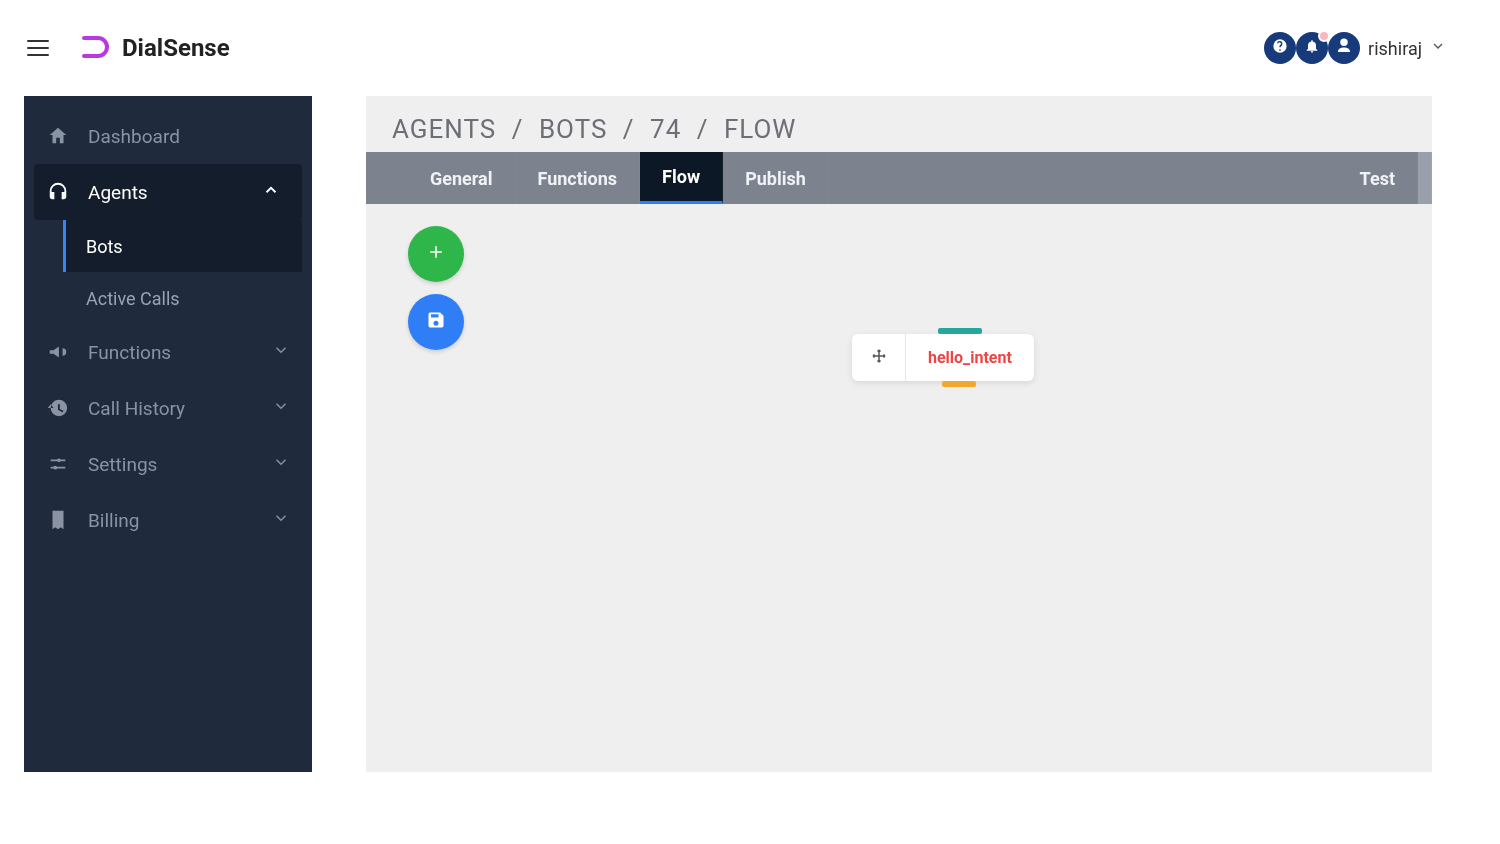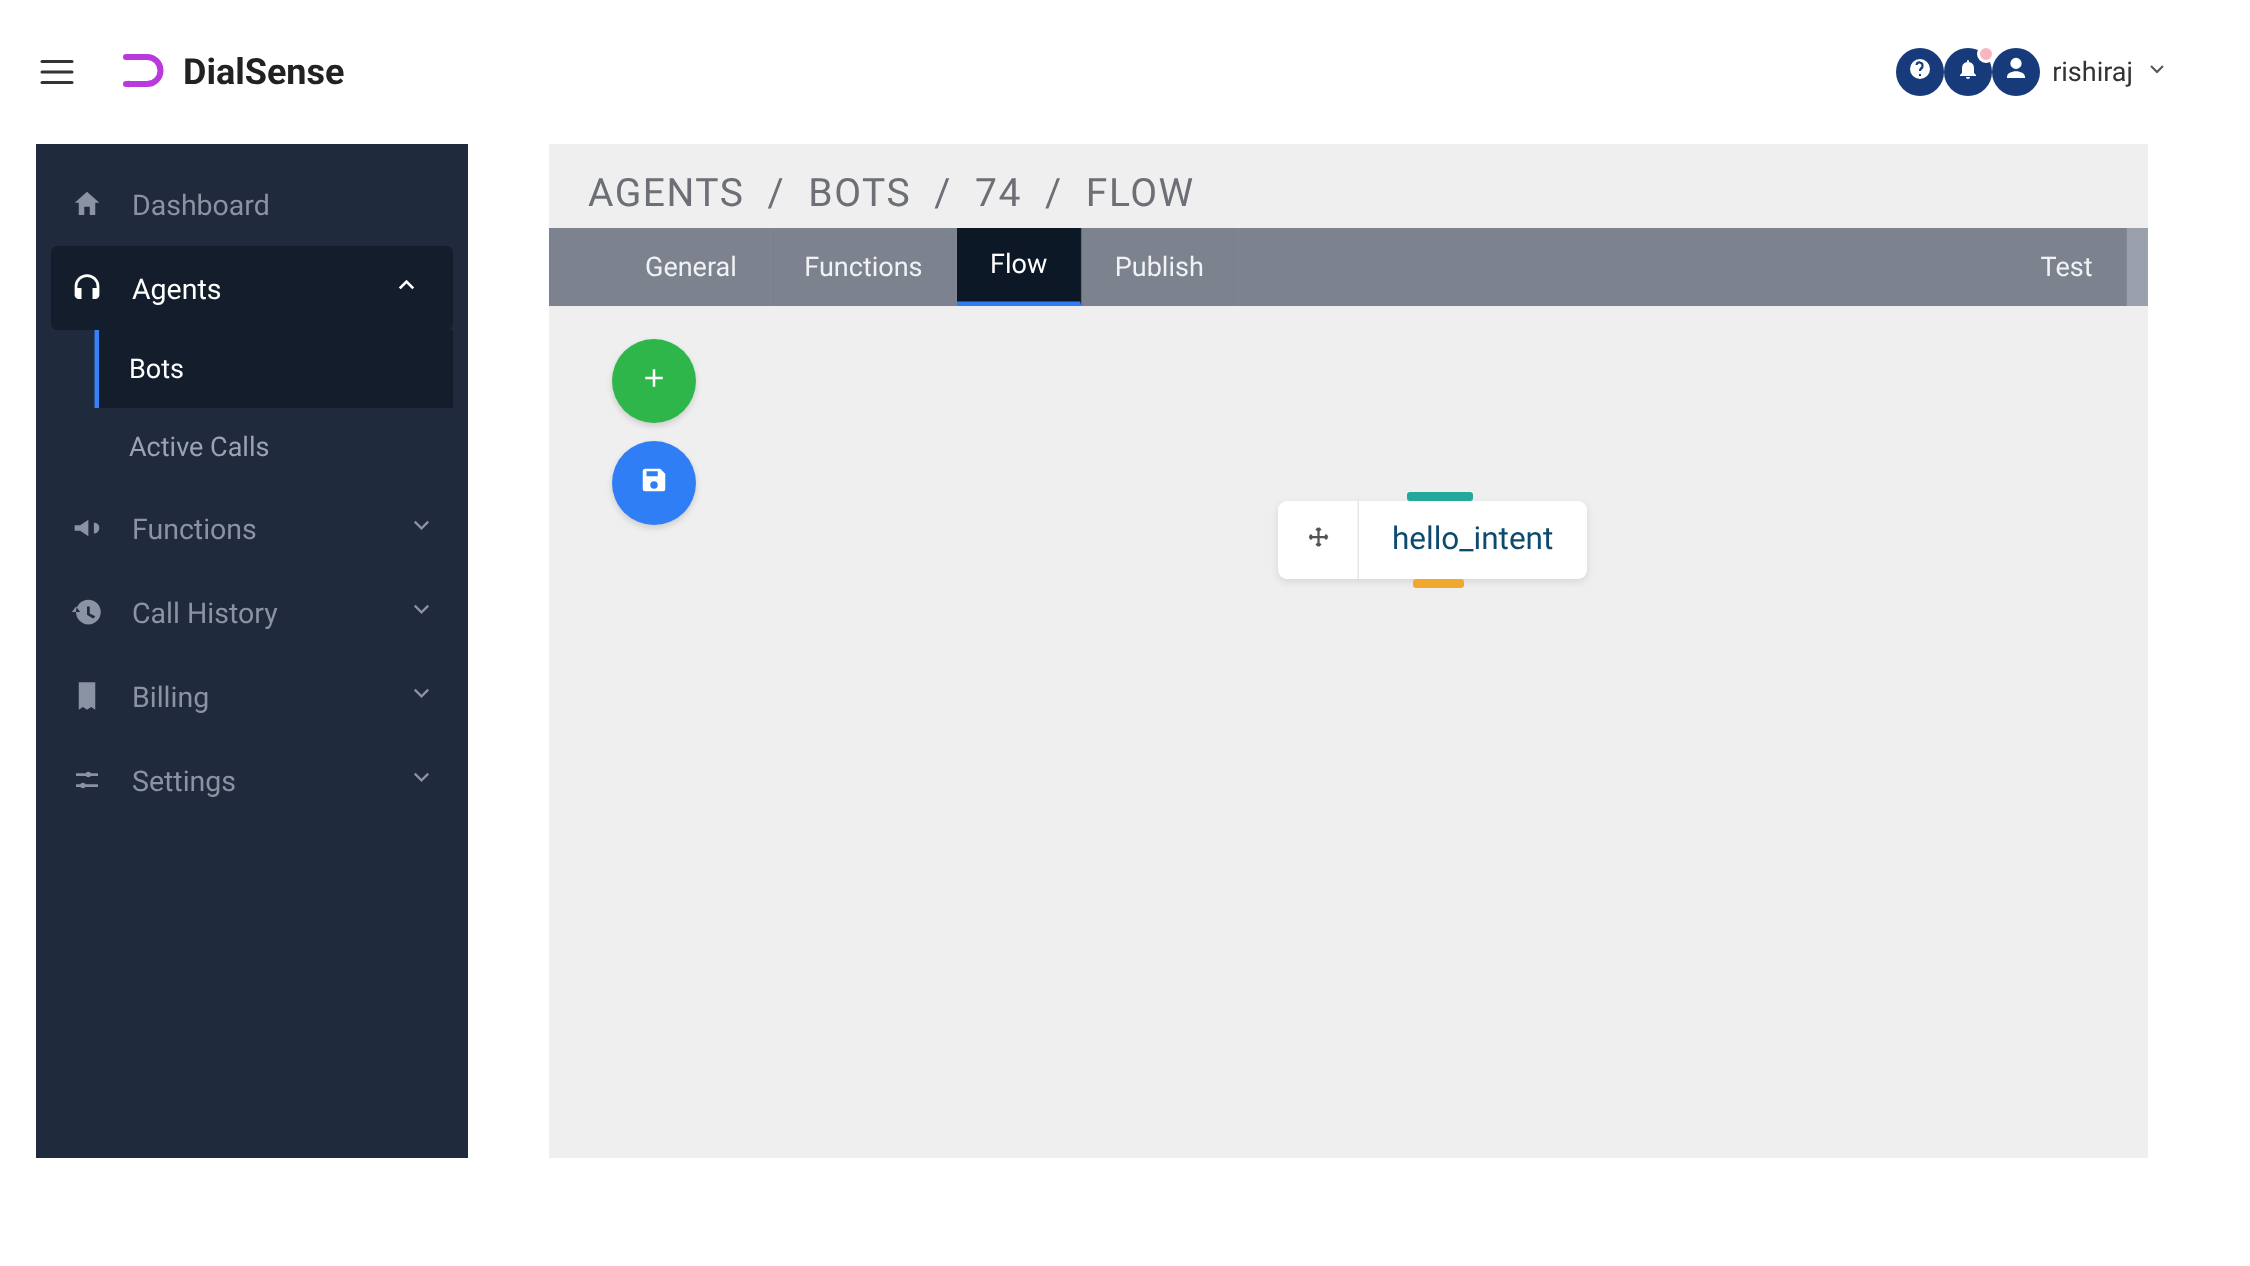--- a/index.html
+++ b/index.html
@@ -99,20 +99,21 @@
     color: #6c6f76;
   }
   .breadcrumb .crumb { color: #6c6f76; cursor: pointer; }
   .breadcrumb .sep { margin: 0 8px; color: #6c6f76; }
 
   .tabbar {
     display: flex;
     height: 52px;
     background: #7c828e;
     margin: 0;
+    font-weight: bold;
   }
   .tabbar .lead { width: 42px; background:#7c828e; }
   .tab {
     padding: 0 22px;
     display: flex; align-items: center;
     color: #f0f2f5;
     font-size: 18px;
     cursor: pointer;
     background: #6f7684;
     border-right: 1px solid rgba(255,255,255,0.04);
@@ -161,23 +162,23 @@
   .flow-node .idot-bot { bottom: -6px; background: #f0a92e; width: 34px; left: 90px;}
   .flow-node .connector {
     width: 54px;
     display: flex; align-items: center; justify-content: center;
     border-right: 1px solid #e3e5e9;
     cursor: pointer;
   }
   .flow-node .connector svg { stroke:#555; }
   .flow-node .node-label {
     padding: 14px 22px;
-    font-size: 21px;
-    font-weight: 400;
-    color: #0c4a6e;
+    font-size: 16px;
+    font-weight: 700;
+    color: #ef4444;
   }
 </style>
 </head>
 <body>
 
 <div class="topbar">
   <div class="hamburger">
     <span></span>
       <span></span>
       <span></span>
@@ -287,40 +288,40 @@
     <span class="chev">
       <svg width="18" height="18" viewBox="0 0 24 24" fill="none" stroke-width="2">
           <polyline points="6 9 12 15 18 9"></polyline>
         </svg>
     </span>
   </div>
 
   <div class="nav-item dim">
     <span class="nav-icon">
       <svg width="22" height="22" viewBox="0 0 24 24">
-          <path d="M6 2h12v20l-3-2-3 2-3-2-3 2V2zm3 5h6v2H9zm0 4h6v2H9z"></path>
-        </svg>
-    </span>
-    <span>Billing</span>
-    <span class="chev">
-      <svg width="18" height="18" viewBox="0 0 24 24" fill="none" stroke-width="2">
-          <polyline points="6 9 12 15 18 9"></polyline>
-        </svg>
-    </span>
-  </div>
-
-  <div class="nav-item dim">
-    <span class="nav-icon">
-      <svg width="22" height="22" viewBox="0 0 24 24">
           <path d="M4 7h8v2H4zM14 7h6v2h-6zM4 15h4v2H4zM10 15h10v2H10z"></path>
           <circle cx="13" cy="8" r="2"></circle>
           <circle cx="9" cy="16" r="2"></circle>
         </svg>
     </span>
     <span>Settings</span>
+    <span class="chev">
+      <svg width="18" height="18" viewBox="0 0 24 24" fill="none" stroke-width="2">
+          <polyline points="6 9 12 15 18 9"></polyline>
+        </svg>
+    </span>
+  </div>
+
+  <div class="nav-item dim">
+    <span class="nav-icon">
+      <svg width="22" height="22" viewBox="0 0 24 24">
+          <path d="M6 2h12v20l-3-2-3 2-3-2-3 2V2zm3 5h6v2H9zm0 4h6v2H9z"></path>
+        </svg>
+    </span>
+    <span>Billing</span>
     <span class="chev">
       <svg width="18" height="18" viewBox="0 0 24 24" fill="none" stroke-width="2">
           <polyline points="6 9 12 15 18 9"></polyline>
         </svg>
     </span>
   </div>
 
 </div>
 
 <div class="main">

